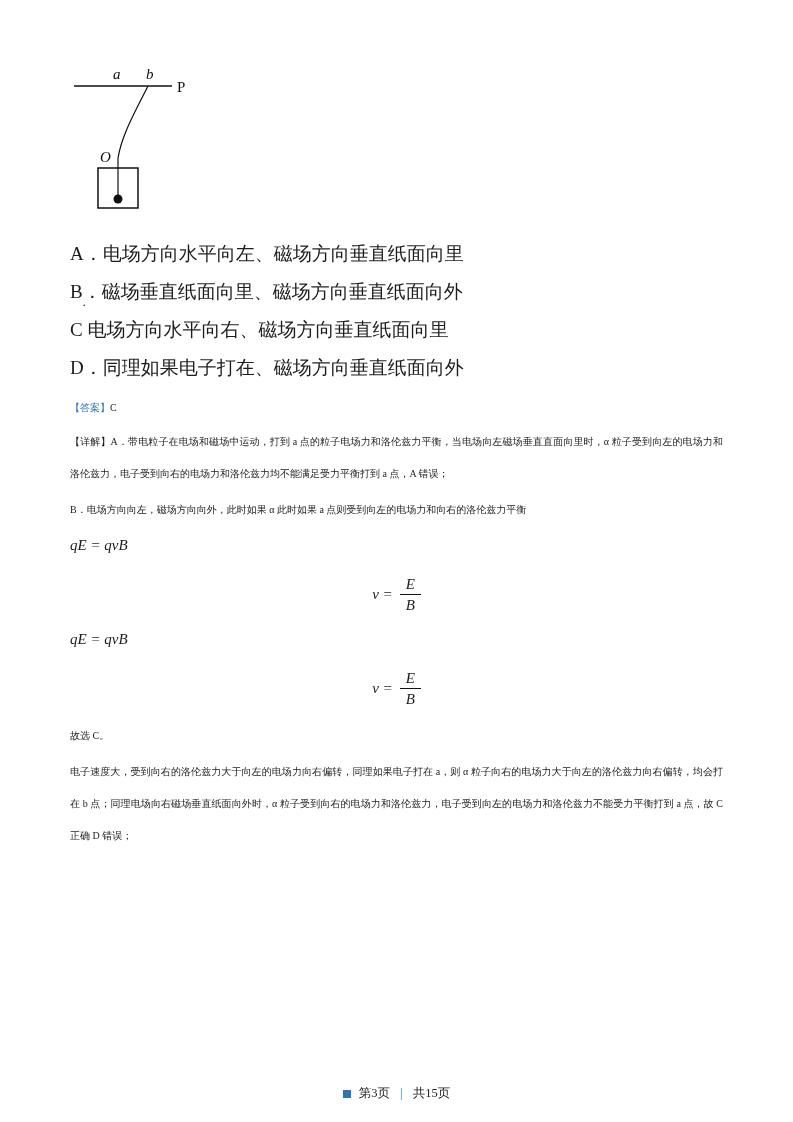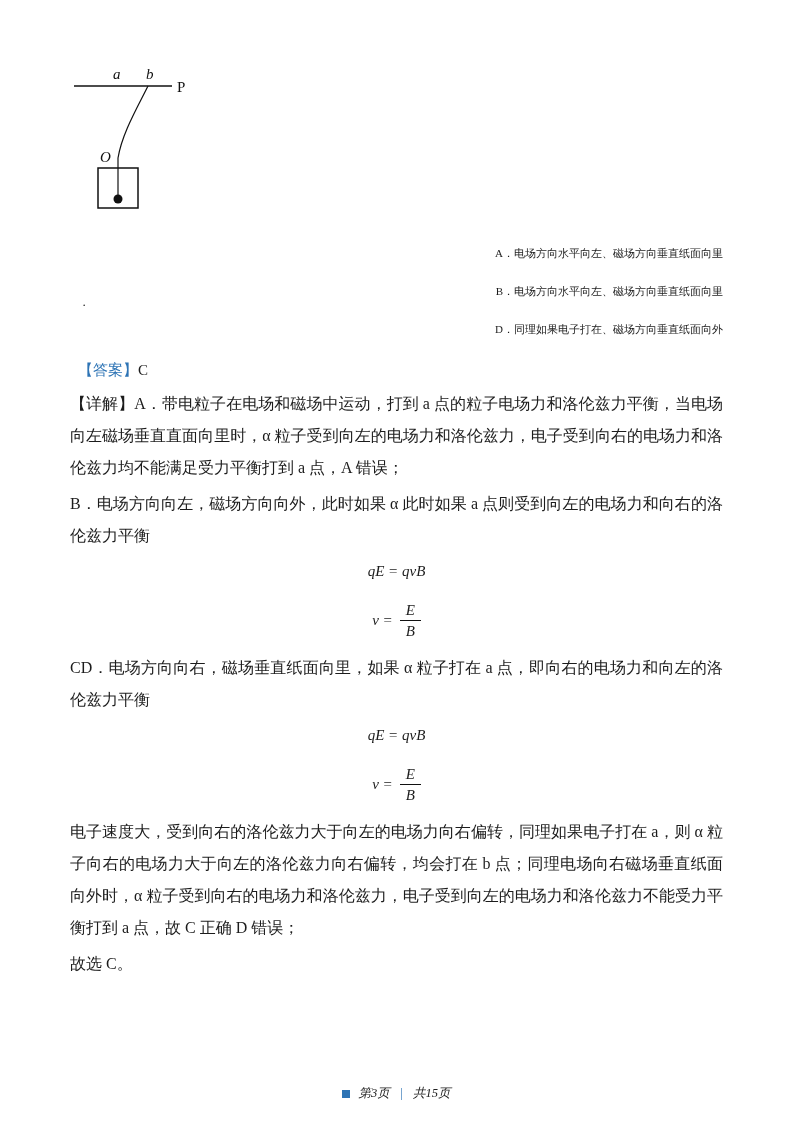--- a/index.html
+++ b/index.html
@@ -14,50 +14,49 @@
   }
   .content{ padding:0 70px; }
 
   
   .diagram-wrap{ margin:62px 0 0 2px; height:168px; }
   .diagram-wrap svg text{ font-family:"Liberation Serif","DejaVu Serif",serif; font-size:15px; fill:#111; }
   .diagram-wrap svg text.it{ font-style:italic; }
 
   
   .options{ margin-top:12px; }
-  .option{ margin:0 0 15px 0; font-size:11px; line-height:23px;text-align:right; }
+  .option{ margin:0 0 15px 0; font-size:19px; line-height:23px; }
 
   .stray{ position:absolute; left:82px; top:297px; font-size:13px; }
 
-  .tag-line{ margin:6px 0 0 8px; font-size:15px; line-height:28px; }
+  .tag-line{ margin:6px 0 0 0; font-size:10px; line-height:28px; }
   .tag{ color:var(--accent); }
 
   .para{
     margin:4px 0 0 0;
-    font-size:16px;
+    font-size:10px;
     line-height:32px;
     text-align:justify;
   }
 
   .formula{
     margin:6px 0;
-    text-align:center;
     font-style:italic;
     font-size:15px;
     line-height:26px;
   }
   .frac-row{ margin:10px 0 6px 0; height:52px; display:flex; align-items:center; justify-content:center; font-style:italic; font-size:15px; }
   .frac{ display:inline-flex; flex-direction:column; align-items:center; margin-left:7px; line-height:20px; }
   .frac .den{ border-top:1.2px solid #111; padding:0 6px; }
   .frac .num{ padding:0 6px; }
 
   
   .footer{
     position:absolute; left:0; right:0; bottom:20px;
-    text-align:center; font-size:12.5px; color:#222;font-style:italic;
+    text-align:center; font-size:12.5px; color:#222;
   }
   .footer .sq{
     display:inline-block; width:8px; height:8px;
     background:var(--accent); margin-right:8px; vertical-align:middle;
   }
   .footer .sep{ color:var(--accent); padding:0 10px; }
 </style>
 </head>
 <body>
 
@@ -73,21 +72,22 @@
         <path d="M76,24 C64,48 50,72 46,96" fill="none" stroke="#111" stroke-width="1.2"></path>
         <text x="28" y="100" class="it">O</text>
         <line x1="46" y1="96" x2="46" y2="138" stroke="#111" stroke-width="1.2"></line>
         <rect x="26" y="106" width="40" height="40" fill="none" stroke="#111" stroke-width="1.5"></rect>
         <circle cx="46" cy="137" r="4.5" fill="#111"></circle>
       </svg>
     </div>
 
     <div class="options">
       <p class="option">A．电场方向水平向左、磁场方向垂直纸面向里</p>
-      <p class="option">B．电场方向水平向左、磁场方向垂直纸面向里</p>
+      <p class="option">B．磁场垂直纸面向里、磁场方向垂直纸面向外</p>
+      <p class="option">C  电场方向水平向右、磁场方向垂直纸面向里</p>
       <p class="option">D．同理如果电子打在、磁场方向垂直纸面向外</p>
     </div>
 
     <p class="tag-line"><span class="tag">【答案】</span><span>C</span></p>
 
 
     <p class="para">【详解】A．带电粒子在电场和磁场中运动，打到 a 点的粒子电场力和洛伦兹力平衡，当电场向左磁场垂直直面向里时，α 粒子受到向左的电场力和洛伦兹力，电子受到向右的电场力和洛伦兹力均不能满足受力平衡打到 a 点，A 错误；</p>
 
     <p class="para">B．电场方向向左，磁场方向向外，此时如果 α 此时如果 a 点则受到向左的电场力和向右的洛伦兹力平衡</p>
 
@@ -95,35 +95,34 @@
 
     <div class="frac-row">
       <span>v</span>&nbsp;<span>=</span>
       <span class="frac">
         <span class="num">E</span>
         <span class="den">B</span>
       </span>
     </div>
 
 
-    <p class="para">CD．电场方向向右，磁场垂直纸面向里，如果 α 粒子打在 a 点，即向右的电场力和向左的洛伦兹力平衡</p>
 
     <div class="formula">qE = qvB</div>
 
     <div class="frac-row">
       <span>v</span>&nbsp;<span>=</span>
       <span class="frac">
         <span class="num">E</span>
         <span class="den">B</span>
       </span>
     </div>
 
+    <p class="para">故选 C。</p>
+
     <p class="para">电子速度大，受到向右的洛伦兹力大于向左的电场力向右偏转，同理如果电子打在 a，则 α 粒子向右的电场力大于向左的洛伦兹力向右偏转，均会打在 b 点；同理电场向右磁场垂直纸面向外时，α 粒子受到向右的电场力和洛伦兹力，电子受到向左的电场力和洛伦兹力不能受力平衡打到 a 点，故 C 正确 D 错误；</p>
-
-    <p class="para">故选 C。</p>
 
   </div>
 
   <span class="stray">·</span>
 
   <div class="footer">
     <span class="sq"></span><span>第3页</span><span class="sep">|</span><span>共15页</span>
   </div>
 </div>
 

